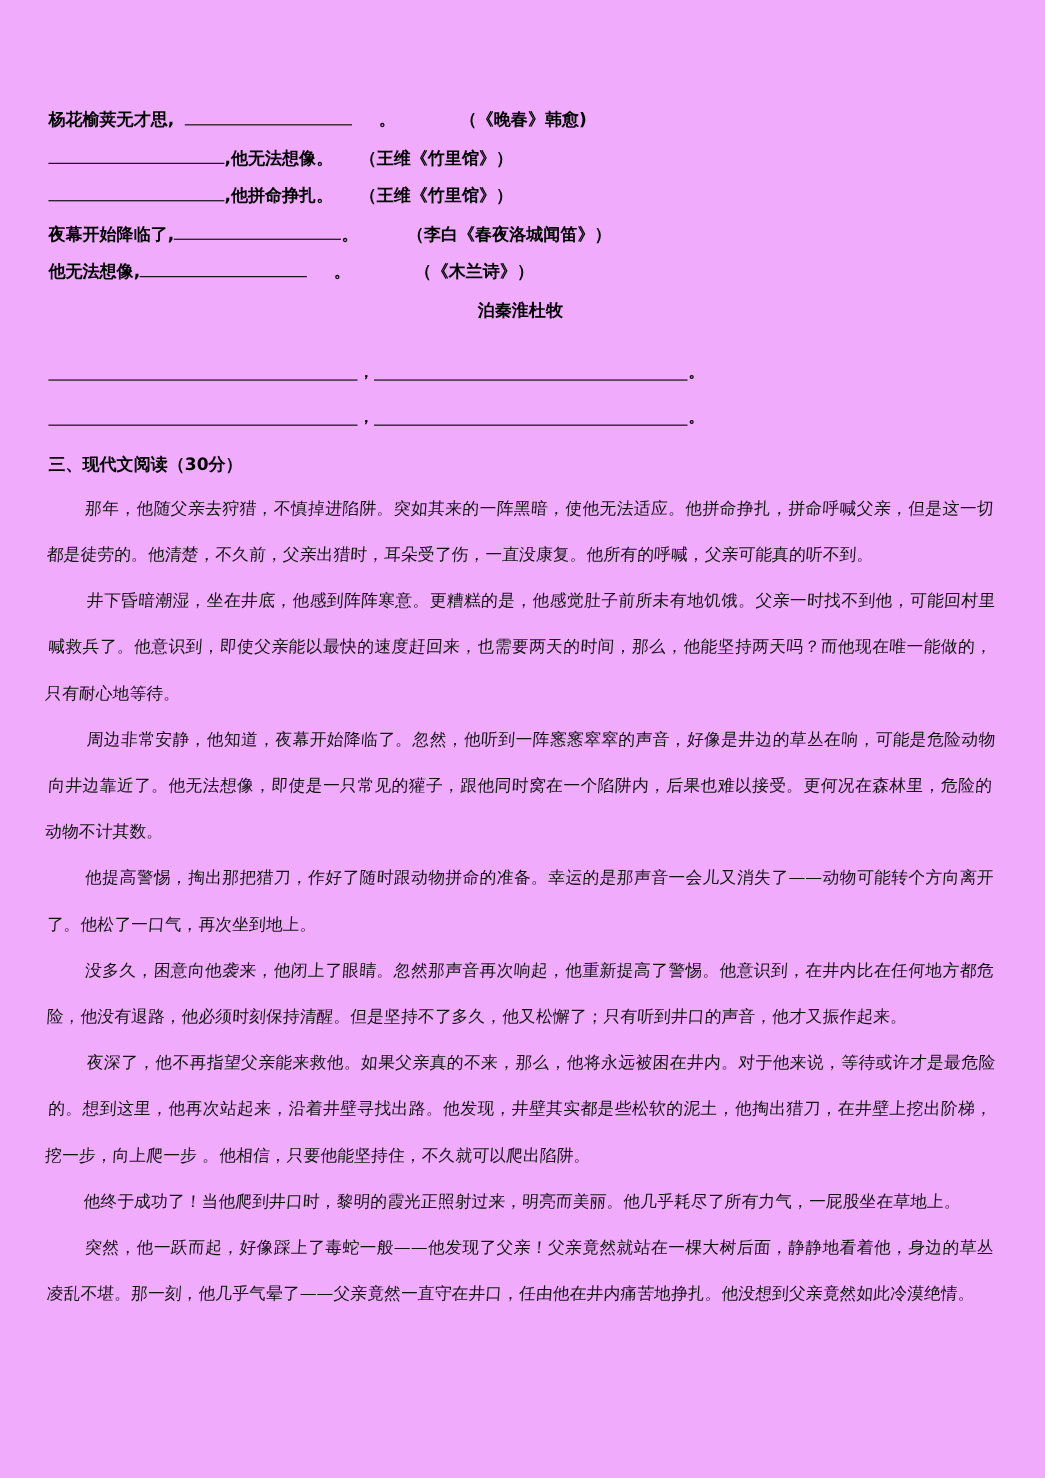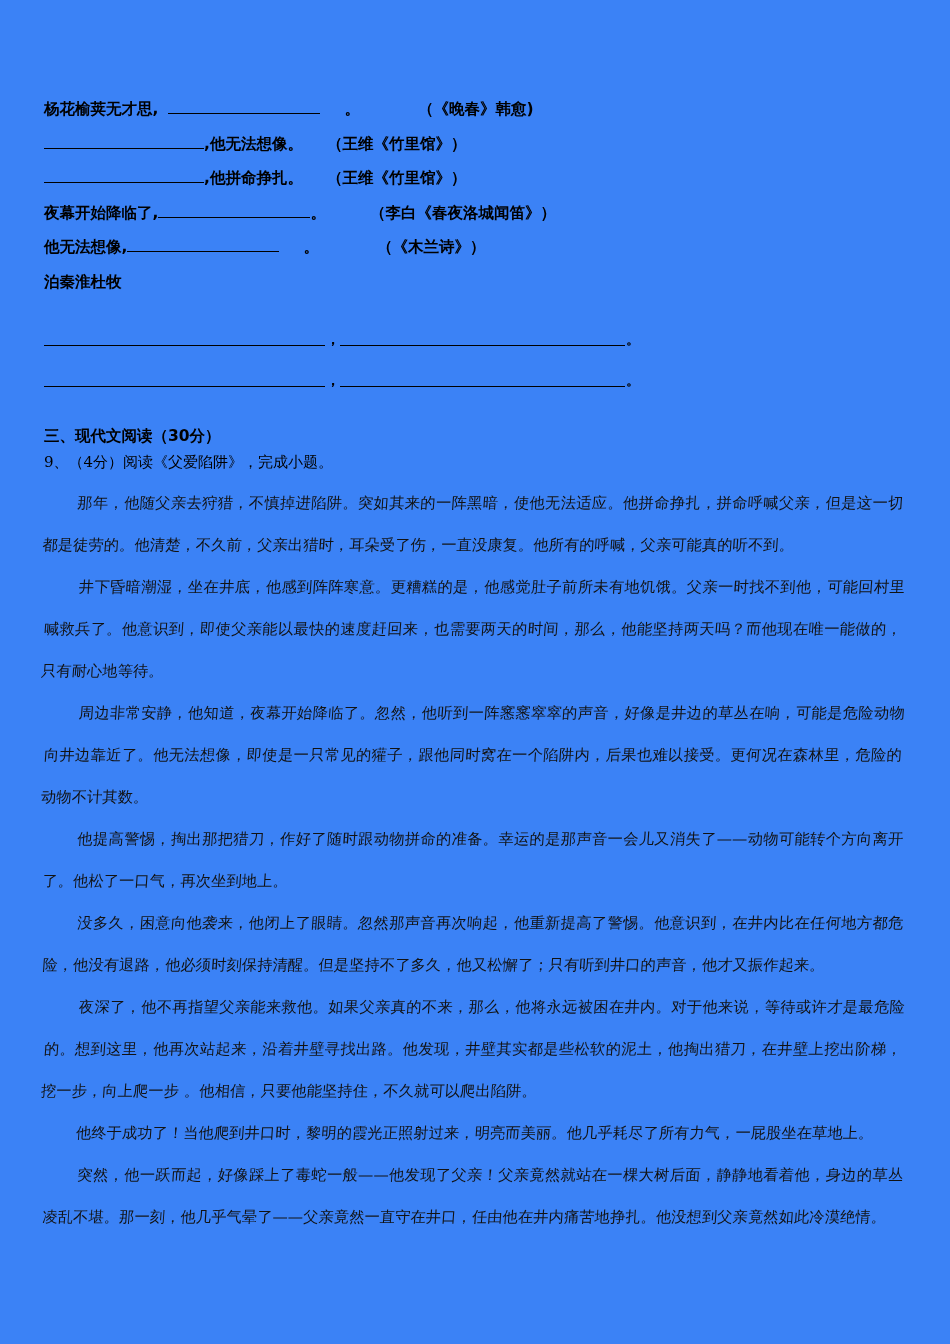--- a/index.html
+++ b/index.html
@@ -11,21 +11,21 @@
     width: 950px;
     height: 1344px;
     font-family: "DejaVu Sans", "Liberation Sans", sans-serif;
     color: #000000;
     overflow: hidden;
   }
   .page {
     position: relative;
     width: 950px;
     height: 1344px;
-    background: #3b82f6;
+    background: #f0abfc;
     box-sizing: border-box;
     padding: 92px 48px 0 44px;
   }
 
   
   .fill-section {
     margin: 0;
     padding: 0;
   }
   .fill-line {
@@ -61,20 +61,21 @@
     height: 34.5px;
     white-space: pre;
   }
   .poem-title {
     font-family: "DejaVu Sans", "Liberation Sans", sans-serif;
     font-weight: bold;
     font-size: 15.5px;
     line-height: 34.5px;
     height: 40px;
     white-space: pre;
+    text-align: center;
   }
 
   
   .poem-blank-row {
     display: flex;
     align-items: flex-end;
     height: 41px;
     font-family: "DejaVu Sans", "Liberation Sans", sans-serif;
     font-weight: bold;
     font-size: 14px;
@@ -96,21 +97,21 @@
     line-height: 14px;
     padding-left: 1px;
   }
 
   
   .section-heading {
     font-family: "DejaVu Sans", "Liberation Sans", sans-serif;
     font-weight: bold;
     font-size: 15.5px;
     line-height: 26px;
-    margin-top: 36px;
+    margin-top: 22px;
     white-space: pre;
   }
   .question-line {
     font-family: "DejaVu Serif", "Liberation Serif", serif;
     font-size: 15px;
     line-height: 27px;
     white-space: pre;
   }
 
   
@@ -192,21 +193,20 @@
 
     <div class="poem-blank-row">
       <span class="pb-long pb-a"></span>
       <span class="pb-punct">，</span>
       <span class="pb-long pb-b"></span>
       <span class="pb-punct">。</span>
     </div>
   </div>
 
   <div class="section-heading">三、现代文阅读（30分）</div>
-  <div class="question-line">9、（4分）阅读《父爱陷阱》，完成小题。</div>
 
   <div class="passage">
     <p>那年，他随父亲去狩猎，不慎掉进陷阱。突如其来的一阵黑暗，使他无法适应。他拼命挣扎，拼命呼喊父亲，但是这一切都是徒劳的。他清楚，不久前，父亲出猎时，耳朵受了伤，一直没康复。他所有的呼喊，父亲可能真的听不到。</p>
     <p>井下昏暗潮湿，坐在井底，他感到阵阵寒意。更糟糕的是，他感觉肚子前所未有地饥饿。父亲一时找不到他，可能回村里喊救兵了。他意识到，即使父亲能以最快的速度赶回来，也需要两天的时间，那么，他能坚持两天吗？而他现在唯一能做的，只有耐心地等待。</p>
     <p>周边非常安静，他知道，夜幕开始降临了。忽然，他听到一阵窸窸窣窣的声音，好像是井边的草丛在响，可能是危险动物向井边靠近了。他无法想像，即使是一只常见的獾子，跟他同时窝在一个陷阱内，后果也难以接受。更何况在森林里，危险的动物不计其数。</p>
     <p>他提高警惕，掏出那把猎刀，作好了随时跟动物拼命的准备。幸运的是那声音一会儿又消失了——动物可能转个方向离开了。他松了一口气，再次坐到地上。</p>
     <p>没多久，困意向他袭来，他闭上了眼睛。忽然那声音再次响起，他重新提高了警惕。他意识到，在井内比在任何地方都危险，他没有退路，他必须时刻保持清醒。但是坚持不了多久，他又松懈了；只有听到井口的声音，他才又振作起来。</p>
     <p>夜深了，他不再指望父亲能来救他。如果父亲真的不来，那么，他将永远被困在井内。对于他来说，等待或许才是最危险的。想到这里，他再次站起来，沿着井壁寻找出路。他发现，井壁其实都是些松软的泥土，他掏出猎刀，在井壁上挖出阶梯，挖一步，向上爬一步 。他相信，只要他能坚持住，不久就可以爬出陷阱。</p>
     <p>他终于成功了！当他爬到井口时，黎明的霞光正照射过来，明亮而美丽。他几乎耗尽了所有力气，一屁股坐在草地上。</p>
     <p>突然，他一跃而起，好像踩上了毒蛇一般——他发现了父亲！父亲竟然就站在一棵大树后面，静静地看着他，身边的草丛凌乱不堪。那一刻，他几乎气晕了——父亲竟然一直守在井口，任由他在井内痛苦地挣扎。他没想到父亲竟然如此冷漠绝情。</p>

